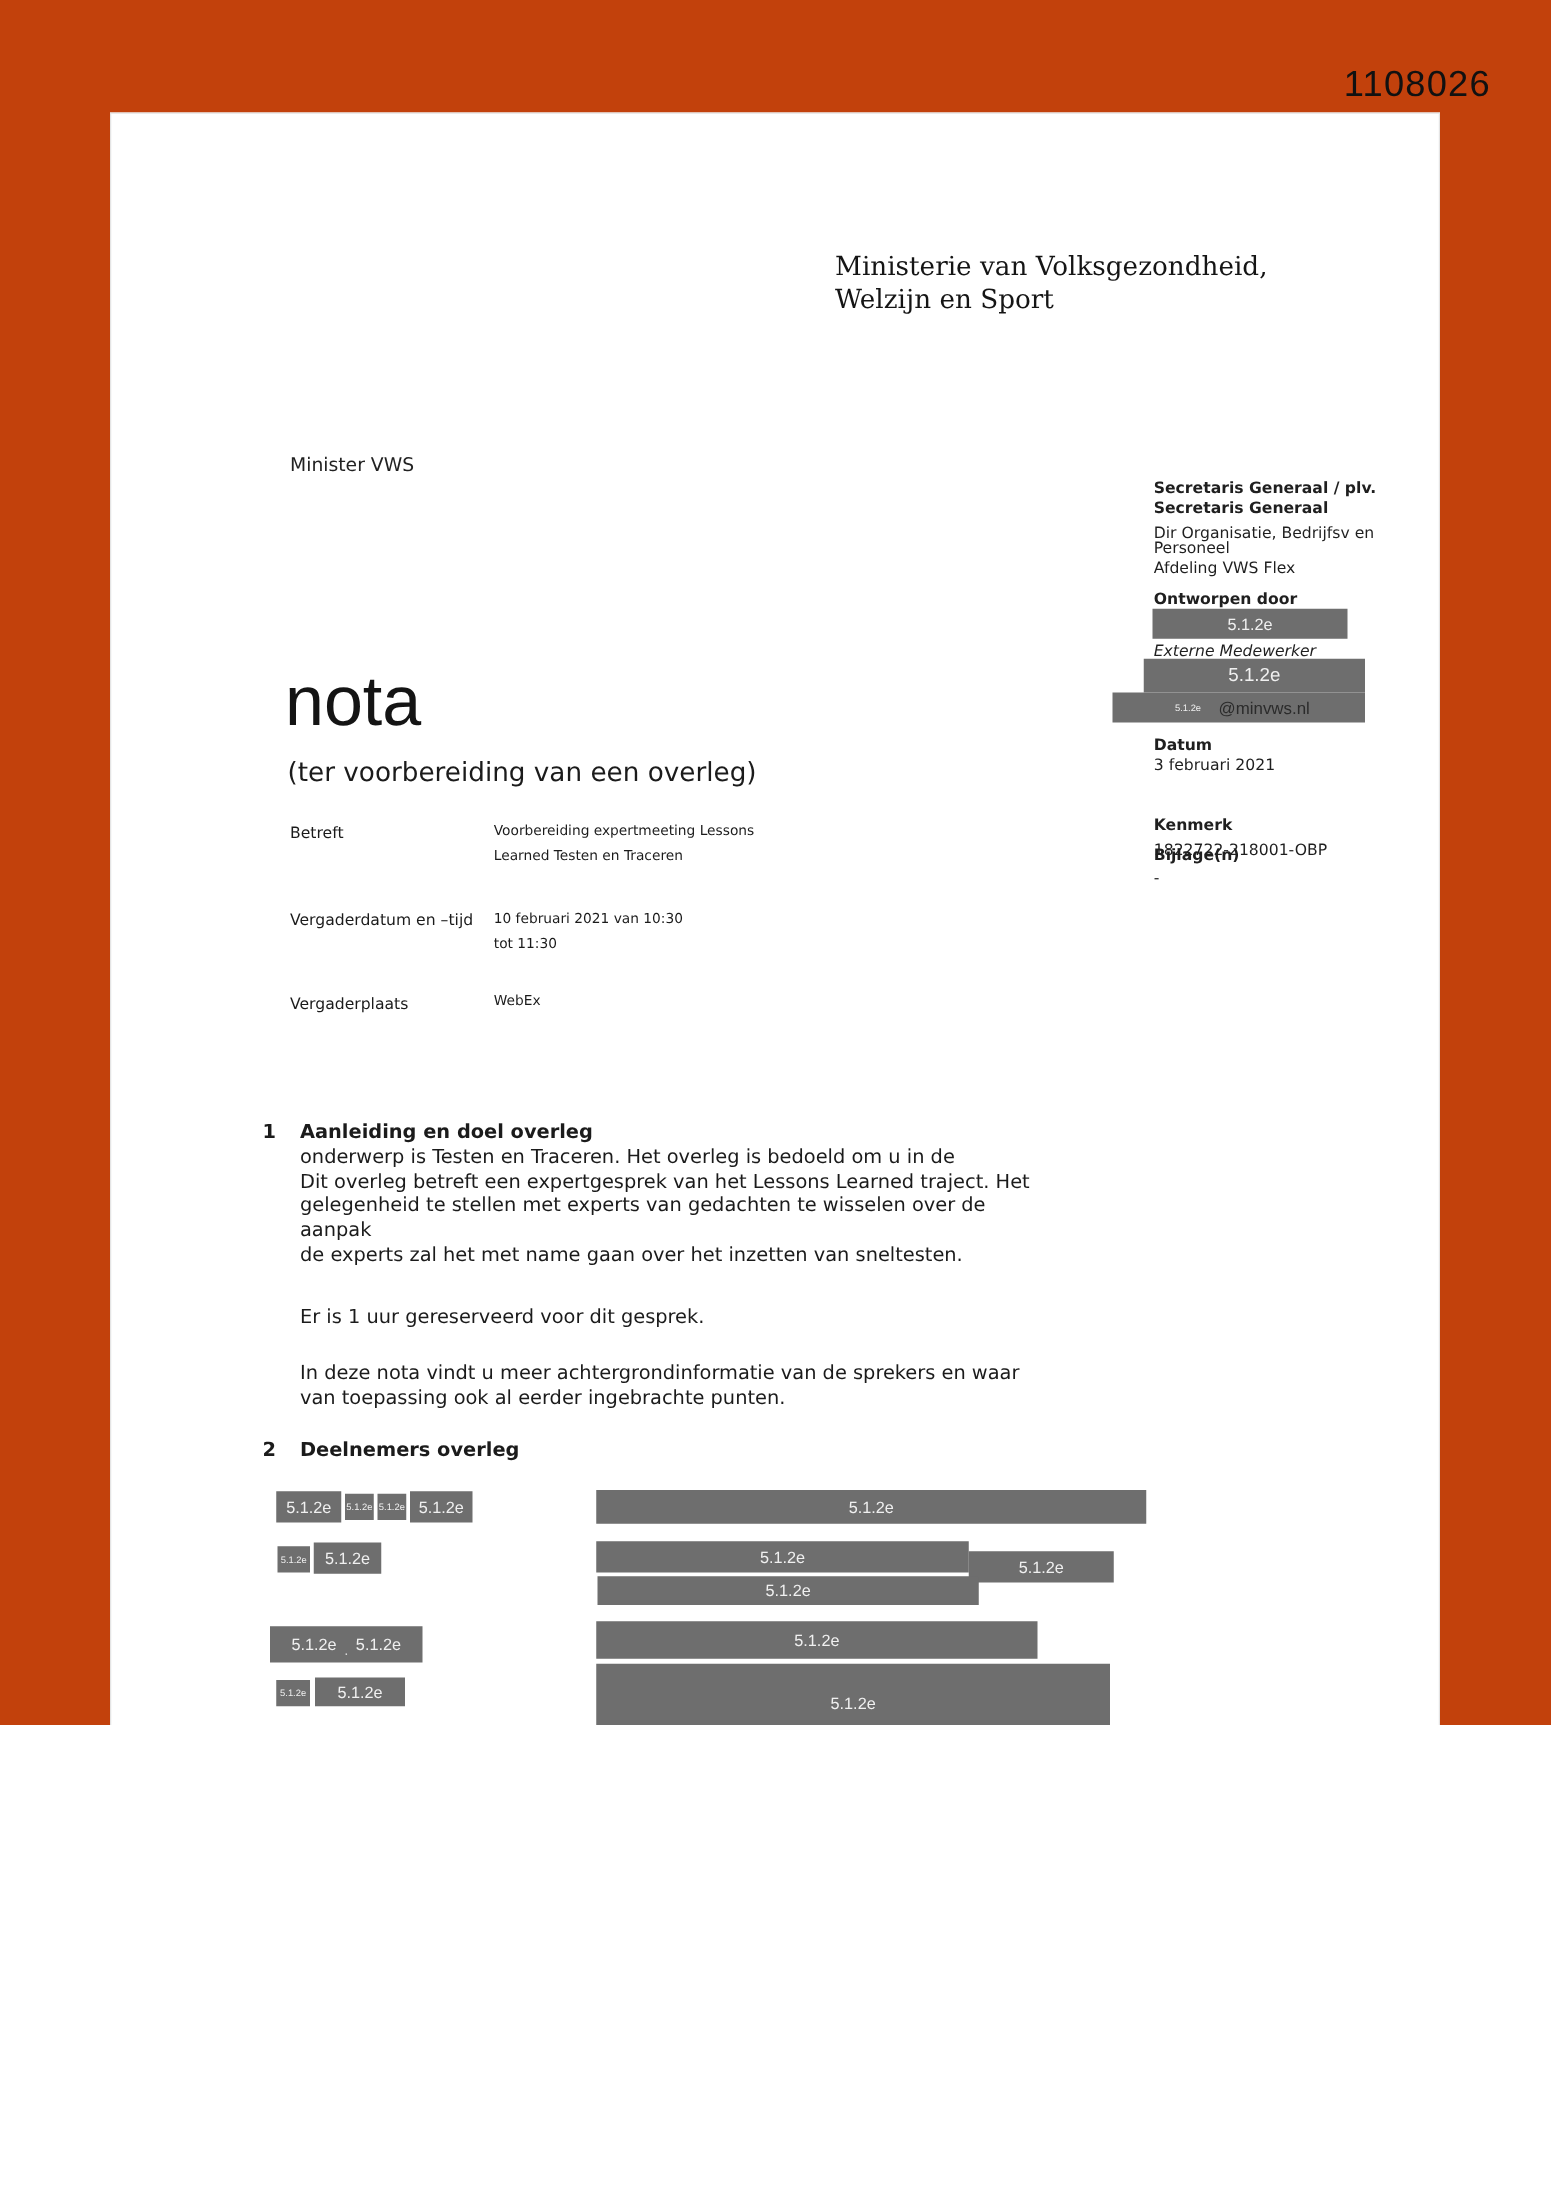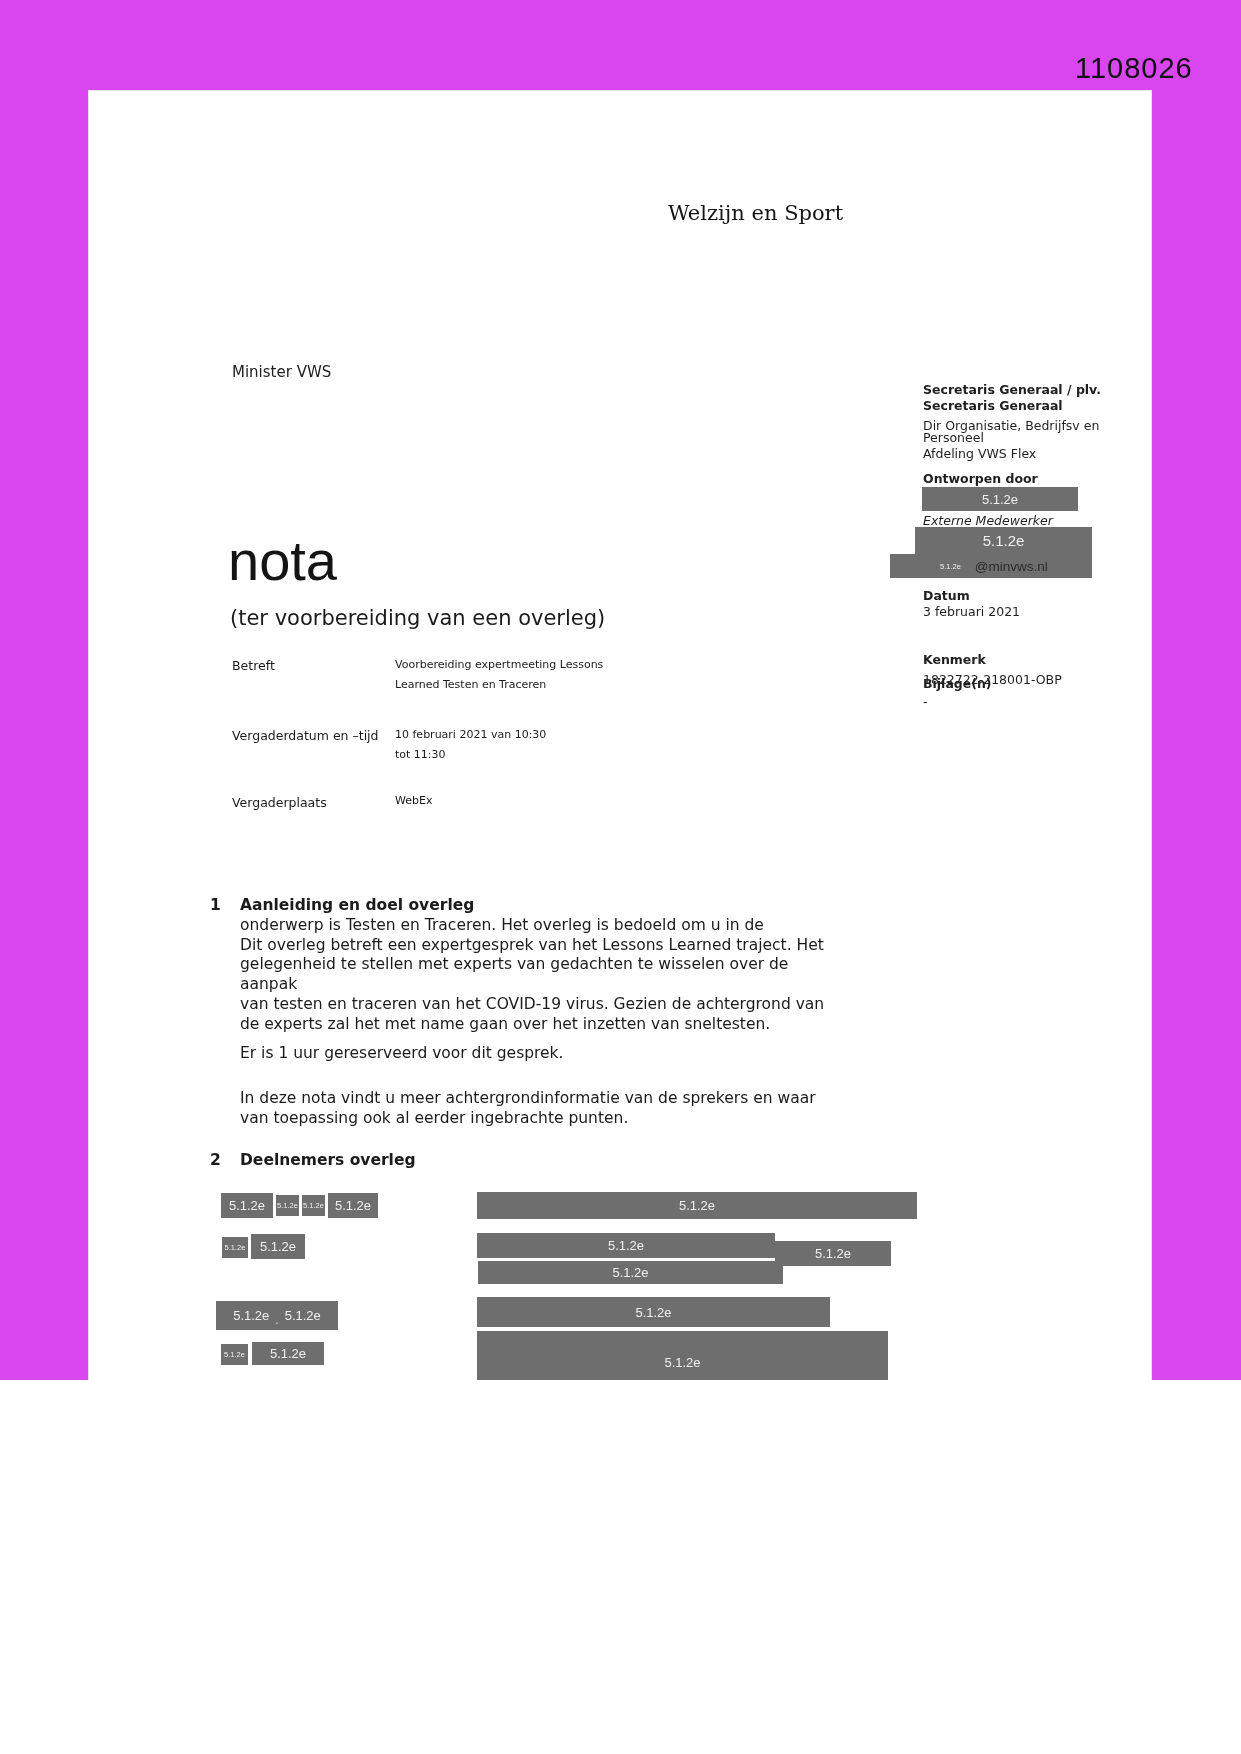--- a/index.html
+++ b/index.html
@@ -1,16 +1,16 @@
 <!DOCTYPE html>
 <html><head>
 <meta charset="utf-8">
 <style>
   html,body{margin:0;padding:0;background:#ffffff;}
-  .canvas{position:relative;width:1241px;height:1380px;background:#d946ef;overflow:hidden;
+  .canvas{position:relative;width:1241px;height:1380px;background:#c2410c;overflow:hidden;
           font-family:"DejaVu Sans",sans-serif;color:#1b1b1b;}
   .abs{position:absolute;}
   .page{border:1px solid #e4e4e4;background:#ffffff;}
   .stamp{font-family:"Liberation Sans",sans-serif;font-size:29px;color:#111;letter-spacing:1px;}
   .ministry{font-family:"DejaVu Serif",serif;font-size:21px;line-height:26px;color:#151515;}
   .recipient{font-size:15px;color:#222;}
   .doc-title{font-family:"Liberation Sans",sans-serif;font-size:56px;color:#141414;letter-spacing:0;}
   .doc-subtitle{font-size:21px;color:#1b1b1b;}
   .meta-label{font-size:12.5px;color:#1b1b1b;}
   .meta-value{font-size:11px;line-height:20px;color:#1b1b1b;}
@@ -31,20 +31,21 @@
 </head>
 <body>
 
 <div class="canvas">
 
   <div class="abs page" style="left:88px;top:90px;width:1062px;height:1430px;"></div>
 
   <div class="abs stamp" style="left:1075px;top:52px;">1108026</div>
 
   <div class="abs ministry" style="left:668px;top:200px;">
+    <div>Ministerie van Volksgezondheid,</div>
     <div>Welzijn en Sport</div>
   </div>
 
   <div class="abs recipient" style="left:232px;top:363px;">Minister VWS</div>
 
   <div class="abs side side-b" style="left:923px;top:382px;">Secretaris Generaal / plv.</div>
   <div class="abs side side-b" style="left:923px;top:398px;">Secretaris Generaal</div>
   <div class="abs side" style="left:923px;top:418px;">Dir Organisatie, Bedrijfsv en</div>
   <div class="abs side" style="left:923px;top:430px;">Personeel</div>
   <div class="abs side" style="left:923px;top:446px;">Afdeling VWS Flex</div>
@@ -87,21 +88,20 @@
   <div class="abs meta-label" style="left:232px;top:795px;">Vergaderplaats</div>
   <div class="abs meta-value" style="left:395px;top:791px;">WebEx</div>
 
   <div class="abs h-num" style="left:210px;top:896px;">1</div>
   <div class="abs h-title" style="left:240px;top:896px;">Aanleiding en doel overleg</div>
 
   <div class="abs body-text" style="left:240px;top:916px;">
     <div>onderwerp is Testen en Traceren. Het overleg is bedoeld om u in de</div>
     <div>Dit overleg betreft een expertgesprek van het Lessons Learned traject. Het</div>
     <div>gelegenheid te stellen met experts van gedachten te wisselen over de aanpak</div>
-    <div>van testen en traceren van het COVID-19 virus. Gezien de achtergrond van</div>
     <div>de experts zal het met name gaan over het inzetten van sneltesten.</div>
   </div>
 
   <div class="abs body-text" style="left:240px;top:1044px;">Er is 1 uur gereserveerd voor dit gesprek.</div>
 
   <div class="abs body-text" style="left:240px;top:1089px;">
     <div>In deze nota vindt u meer achtergrondinformatie van de sprekers en waar</div>
     <div>van toepassing ook al eerder ingebrachte punten.</div>
   </div>
 

